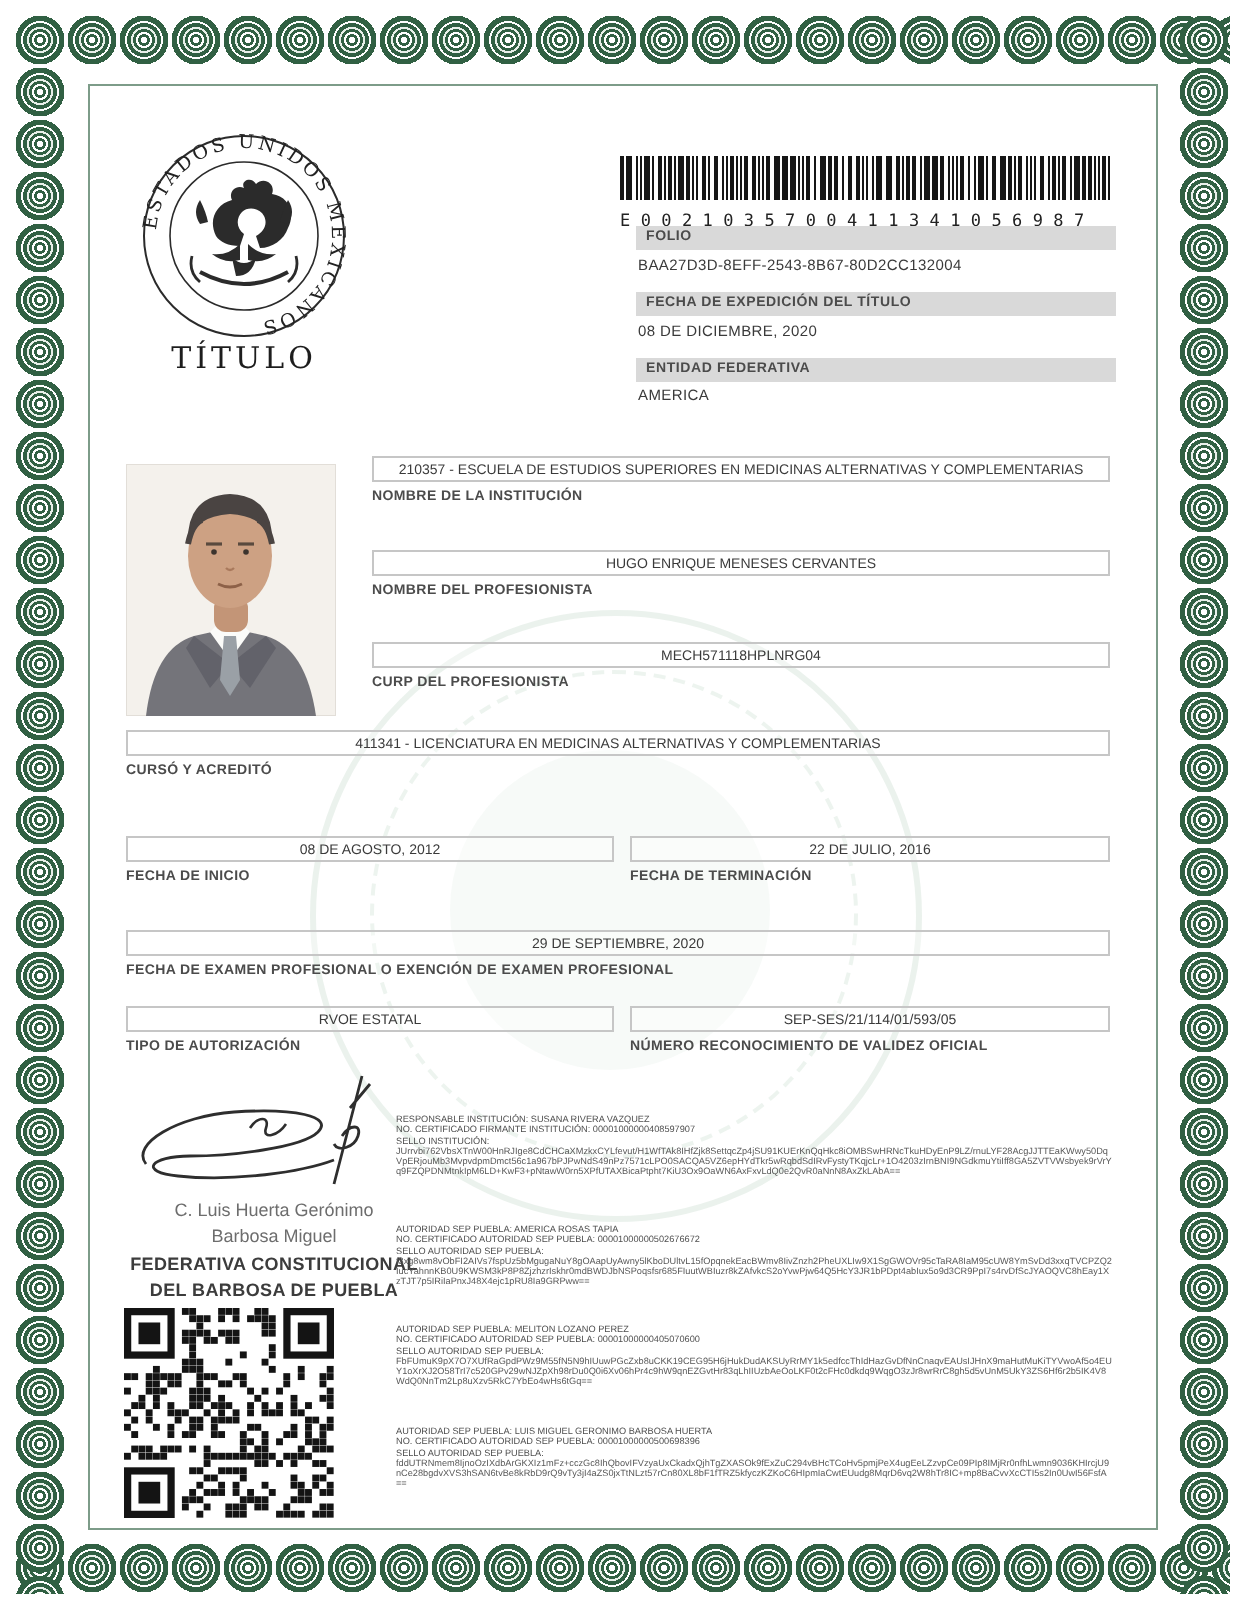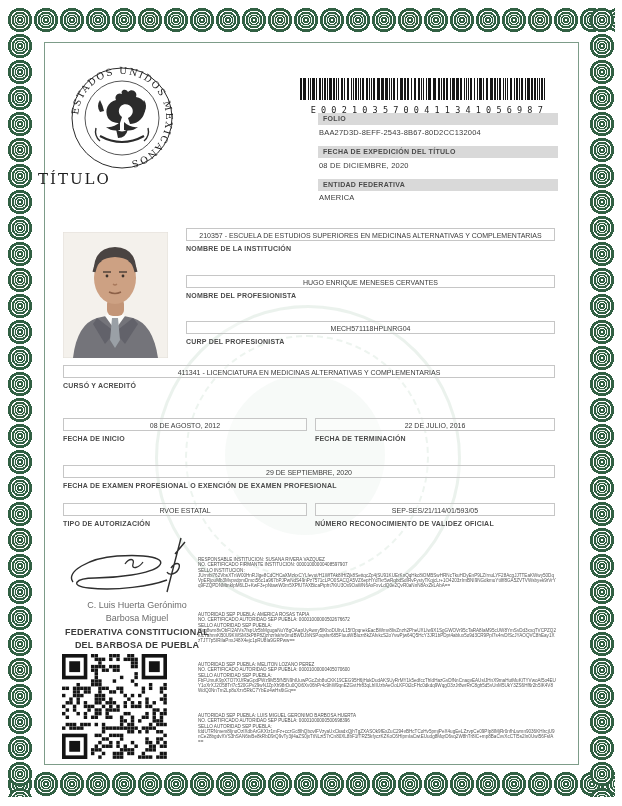--- a/index.html
+++ b/index.html
@@ -18,23 +18,23 @@
   .ros.right{top:7px;bottom:9px;right:7px;width:26px;background-repeat:repeat-y;}
   .inner-line{position:absolute;left:44px;top:42px;width:533px;height:721px;
               border:1px solid #7d9c89;pointer-events:none;}
   
   .wm{position:absolute;border-radius:50%;pointer-events:none;}
   .wm.r1{left:155px;top:305px;width:300px;height:300px;border:3px solid rgba(110,160,125,0.14);}
   .wm.r2{left:185px;top:335px;width:240px;height:240px;border:2px dashed rgba(110,160,125,0.12);}
   .wm.r3{left:225px;top:375px;width:160px;height:160px;background:rgba(140,180,150,0.07);}
   
   .seal{position:absolute;left:70px;top:66px;}
-  .title{position:absolute;left:38px;top:170px;width:168px;
+  .title{position:absolute;left:38px;top:170px;width:168px;text-align:center;
          font-family:"DejaVu Serif",serif;font-size:15px;letter-spacing:2px;color:#1d1d1d;line-height:19px;}
-  .barcode-wrap{position:absolute;left:300px;top:78px;width:248px;text-align:right;}
+  .barcode-wrap{position:absolute;left:310px;top:78px;width:248px;}
   .barcode-digits{margin-top:1px;font-family:"DejaVu Sans Mono",monospace;font-size:8.5px;
                   letter-spacing:5.2px;color:#222;white-space:nowrap;}
   .graybar{position:absolute;left:318px;width:240px;height:12px;background:#d9d9d9;
            font-size:7px;font-weight:bold;color:#4b4b4b;line-height:12px;padding-left:5px;
            letter-spacing:0.3px;box-sizing:border-box;}
   .barval{position:absolute;left:319px;font-size:7.5px;color:#3a3a3a;letter-spacing:0.2px;}
   
   .fieldbox{position:absolute;border:1px solid #c6c6c6;height:13px;line-height:13px;
             font-size:7px;color:#3a3a3a;text-align:center;white-space:nowrap;overflow:hidden;
             box-sizing:border-box;background:rgba(255,255,255,0.35);}

